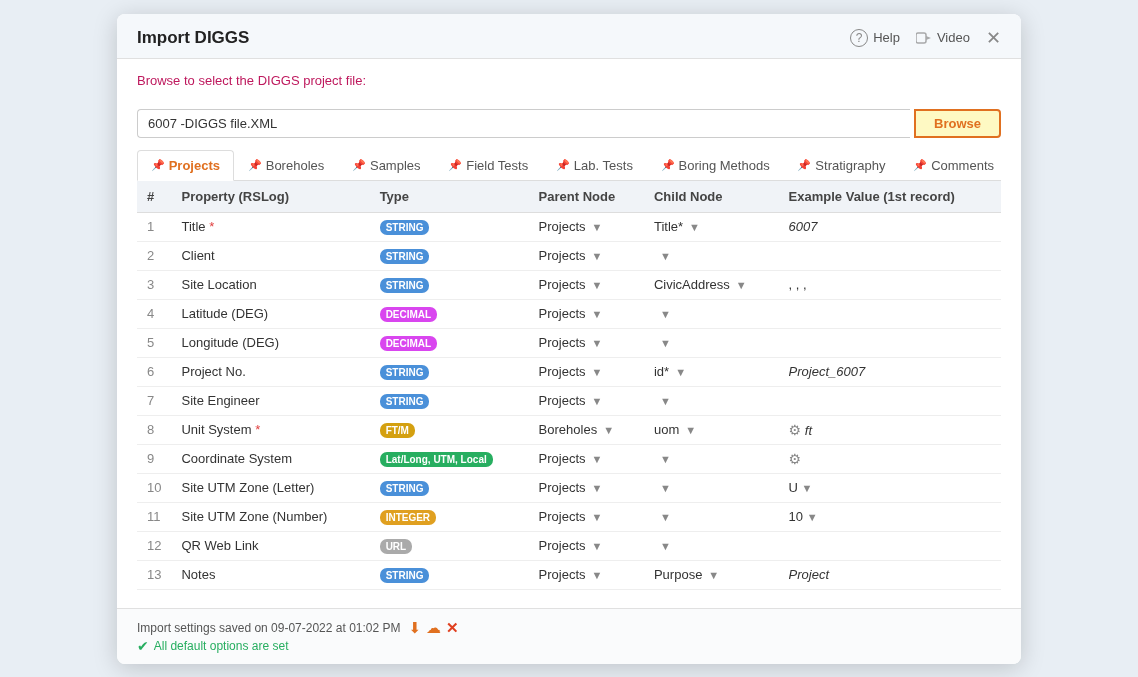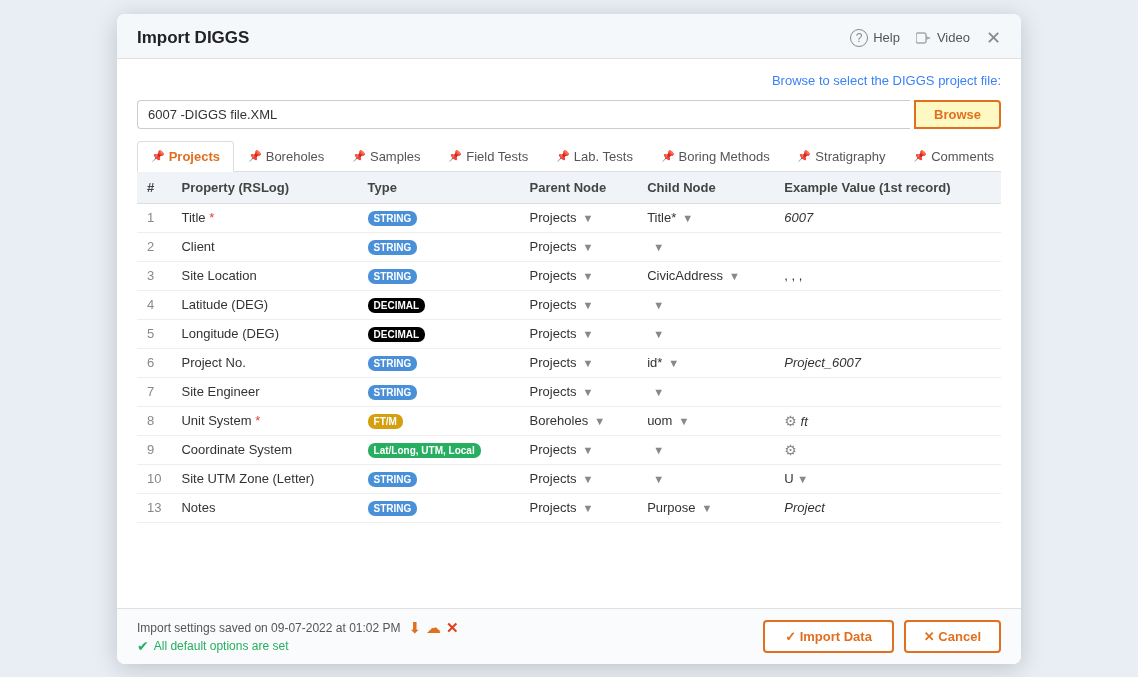--- a/index.html
+++ b/index.html
@@ -61,23 +61,22 @@
       line-height: 1;
     }
     .dialog-body {
       flex: 1;
       display: flex;
       flex-direction: column;
       padding: 14px 20px 0 20px;
     }
     .browse-label {
       font-size: 13px;
-      color: #3b82f6;
-      margin-bottom: 12px;
-      text-align: right;
+      color: #be185d;
+      margin-bottom: 21px;
     }
     .browse-row {
       display: flex;
       align-items: center;
       gap: 4px;
       margin-bottom: 12px;
       justify-content: center;
     }
     .file-input {
       flex: 1;
@@ -166,21 +165,21 @@
     .badge {
       display: inline-block;
       padding: 2px 6px;
       border-radius: 7px;
       font-size: 10px;
       font-weight: bold;
       color: #fff;
       white-space: nowrap;
     }
     .badge-string { background: #4a90d9; }
-    .badge-decimal { background: #000000; }
+    .badge-decimal { background: #d946ef; }
     .badge-integer { background: #e0a020; color: #fff; }
     .badge-ftm { background: #d4a010; color: #fff; }
     .badge-url { background: #aaa; }
     .badge-latlong { background: #27ae60; }
     .select-arrow {
       display: inline-block;
       font-size: 11px;
       color: #888;
       margin-left: 4px;
     }
@@ -525,20 +524,56 @@
               </td>
               <td>
                 <div class="child-node-cell">
                   <span></span>
                   <span class="select-arrow">▼</span>
                 </div>
               </td>
               <td><span>U</span> <span class="dd-arrow">▼</span></td>
             </tr>
             <tr>
+              <td class="num-col">11</td>
+              <td>Site UTM Zone (Number)</td>
+              <td><span class="badge badge-integer">INTEGER</span></td>
+              <td>
+                <div class="parent-node-cell">
+                  <span>Projects</span>
+                  <span class="select-arrow">▼</span>
+                </div>
+              </td>
+              <td>
+                <div class="child-node-cell">
+                  <span></span>
+                  <span class="select-arrow">▼</span>
+                </div>
+              </td>
+              <td><span>10</span> <span class="dd-arrow">▼</span></td>
+            </tr>
+            <tr>
+              <td class="num-col">12</td>
+              <td>QR Web Link</td>
+              <td><span class="badge badge-url">URL</span></td>
+              <td>
+                <div class="parent-node-cell">
+                  <span>Projects</span>
+                  <span class="select-arrow">▼</span>
+                </div>
+              </td>
+              <td>
+                <div class="child-node-cell">
+                  <span></span>
+                  <span class="select-arrow">▼</span>
+                </div>
+              </td>
+              <td></td>
+            </tr>
+            <tr>
               <td class="num-col">13</td>
               <td>Notes</td>
               <td><span class="badge badge-string">STRING</span></td>
               <td>
                 <div class="parent-node-cell">
                   <span>Projects</span>
                   <span class="select-arrow">▼</span>
                 </div>
               </td>
               <td>
@@ -562,18 +597,14 @@
           <span class="icon-dl">⬇</span>
           <span class="icon-cloud">☁</span>
           <span class="icon-x-red">✕</span>
         </div>
       </div>
       <div class="default-msg">
         <span class="check-circle">✔</span>
         <span>All default options are set</span>
       </div>
     </div>
-    <div class="footer-right">
-      <button class="btn-import">✓ Import Data</button>
-      <button class="btn-cancel">✕ Cancel</button>
-    </div>
   </div>
 </div>
 
 </body></html>

